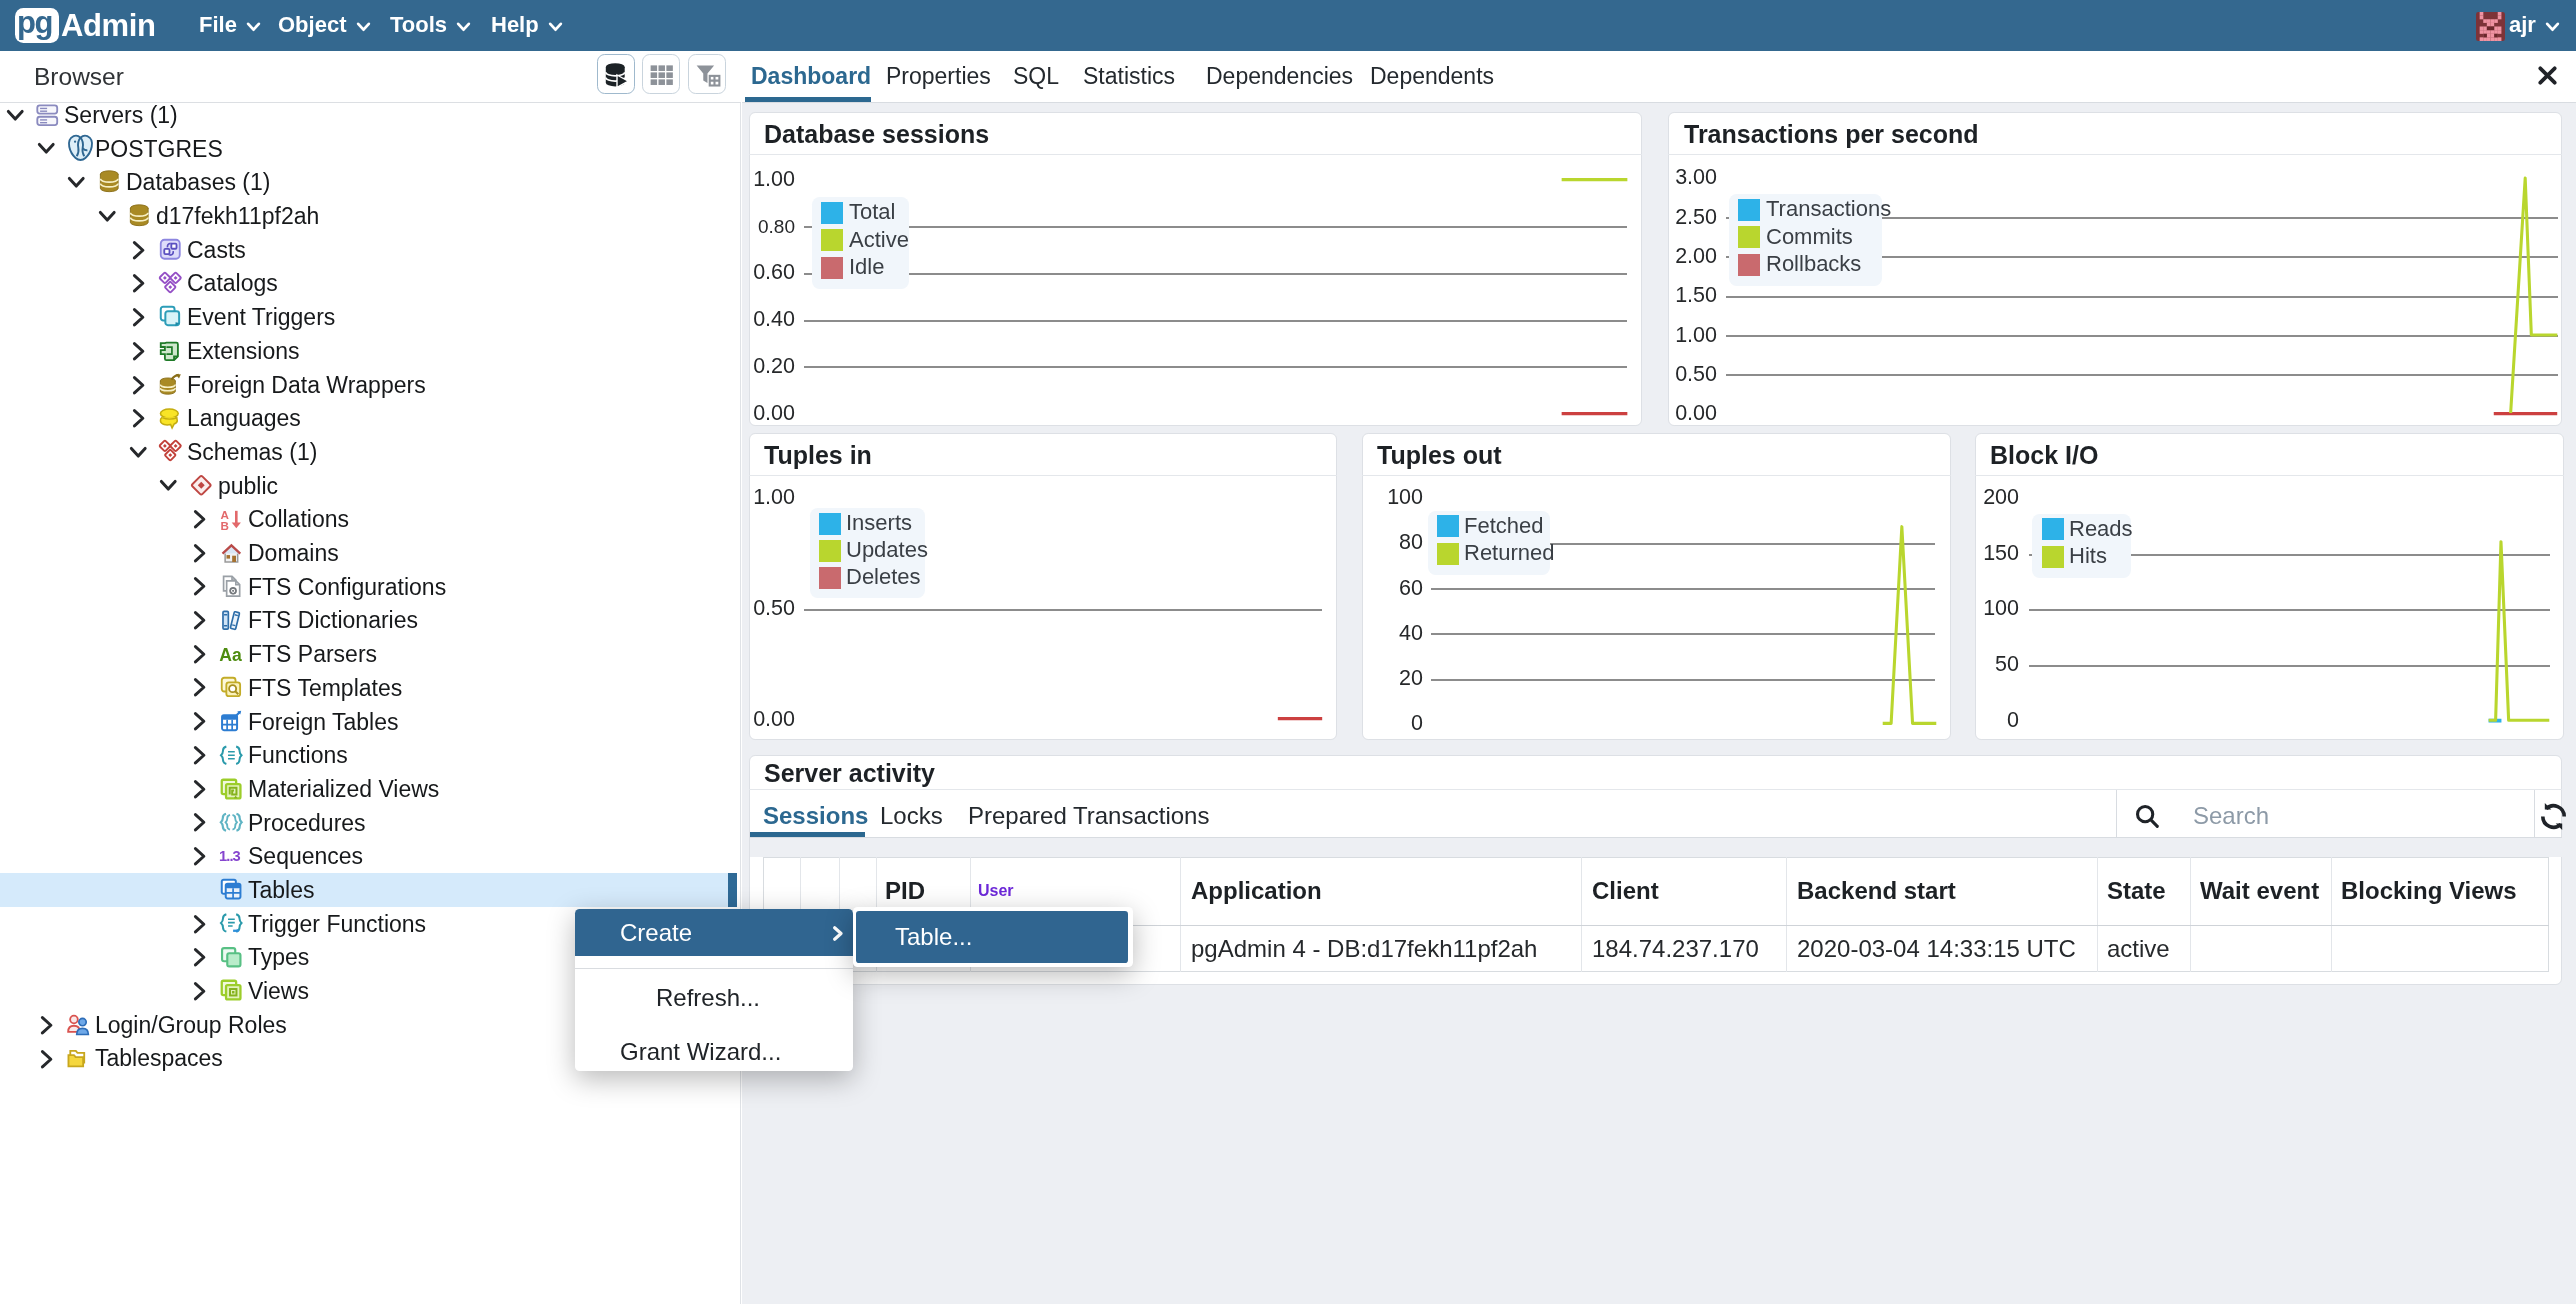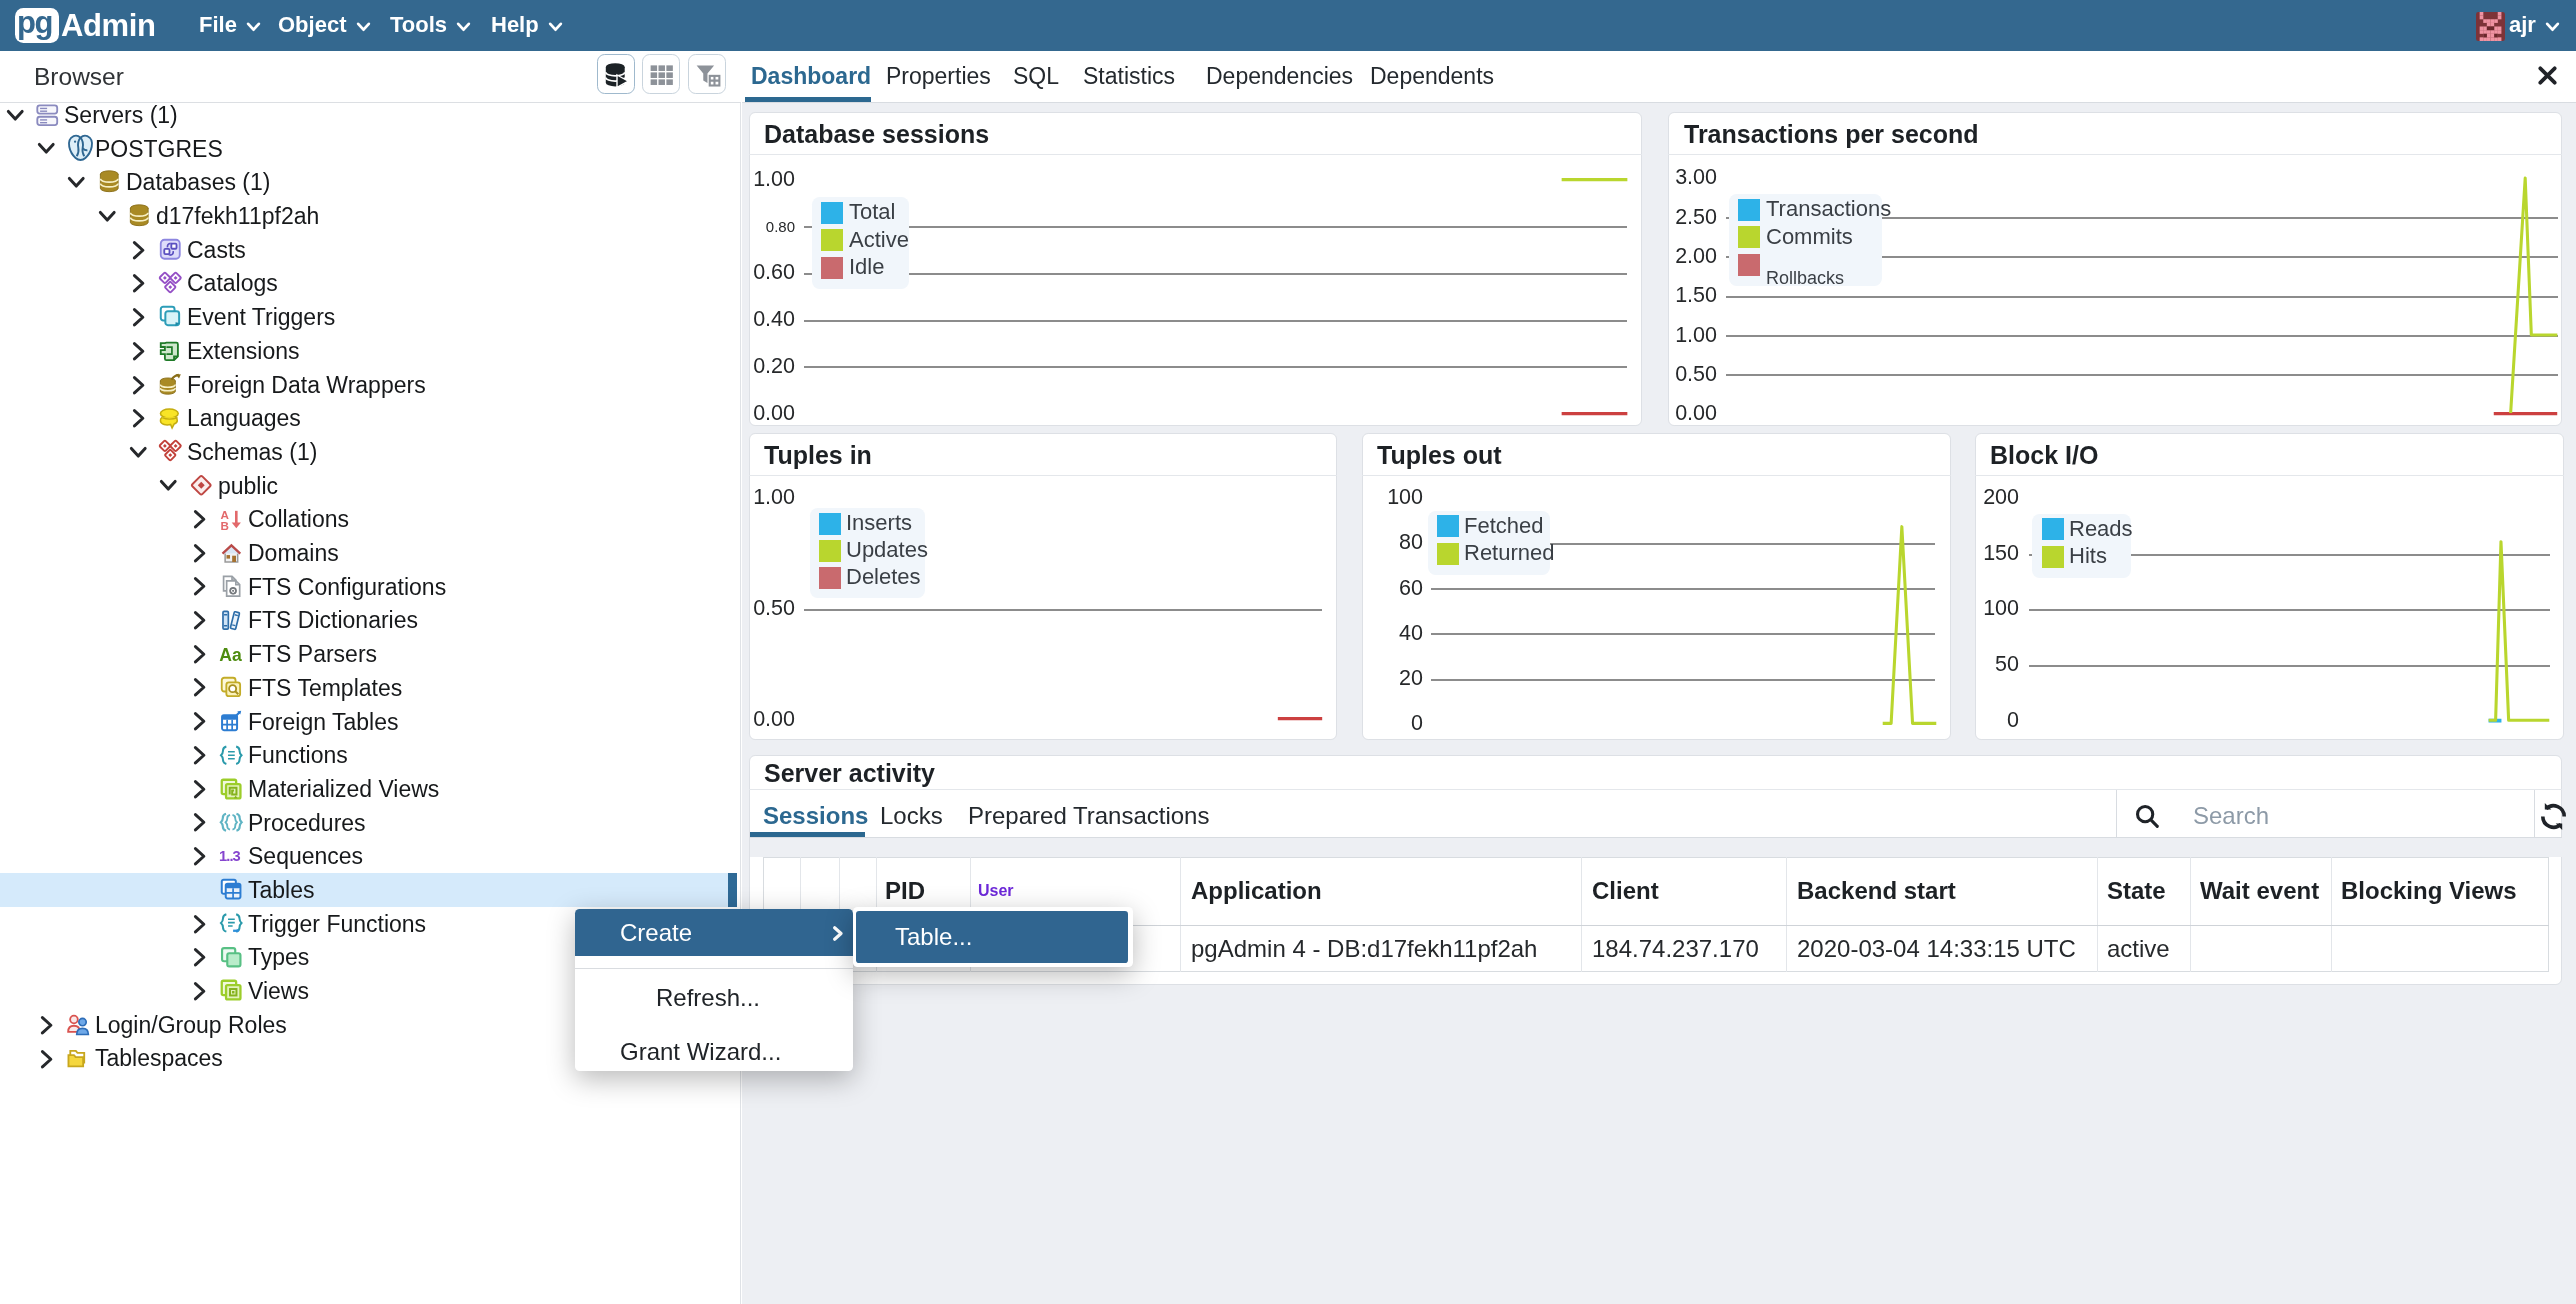--- a/index.html
+++ b/index.html
@@ -407,21 +407,21 @@
 <div style="position:absolute;left:1370px;top:53px;font-size:23px;line-height:46px;color:#24292e;font-weight:400;white-space:nowrap;">Dependents</div>
 <div class="abs" style="left:745px;top:97px;width:126px;height:5.4px;background:#2c6890"></div>
 <svg class="abs" style="left:2536px;top:64px" width="23" height="23" viewBox="0 0 16 16">
     <path d="M3 3 L13 13 M13 3 L3 13" stroke="#202328" stroke-width="2.6" stroke-linecap="round"></path>
   </svg>
 <div class="abs" style="left:742px;top:103px;width:1834px;height:1201px;background:#edeff3"></div>
 <div class="abs" style="left:749px;top:112px;width:893px;height:314px;background:#fff;border:0.8px solid #dde0e5;border-radius:6.1px"></div>
 <div class="abs" style="left:749px;top:112px;width:893px;height:43px;border-bottom:0.8px solid #e4e7eb"></div>
 <div style="position:absolute;left:764px;top:109px;font-size:25px;line-height:51px;color:#1d2125;font-weight:700;white-space:nowrap;">Database sessions</div>
 <div style="position:absolute;right:1781px;top:158px;font-size:21.5px;line-height:43px;color:#26282a;white-space:nowrap">1.00</div>
-<div style="position:absolute;right:1781px;top:205px;font-size:15px;line-height:43px;color:#26282a;white-space:nowrap">0.80</div>
+<div style="position:absolute;right:1781px;top:205px;font-size:19px;line-height:43px;color:#26282a;white-space:nowrap">0.80</div>
 <div style="position:absolute;right:1781px;top:251px;font-size:21.5px;line-height:43px;color:#26282a;white-space:nowrap">0.60</div>
 <div style="position:absolute;right:1781px;top:298px;font-size:21.5px;line-height:43px;color:#26282a;white-space:nowrap">0.40</div>
 <div style="position:absolute;right:1781px;top:345px;font-size:21.5px;line-height:43px;color:#26282a;white-space:nowrap">0.20</div>
 <div style="position:absolute;right:1781px;top:392px;font-size:21.5px;line-height:43px;color:#26282a;white-space:nowrap">0.00</div>
 <div class="abs" style="left:804px;top:226px;width:823px;height:1.5px;background:#8c8c8c"></div>
 <div class="abs" style="left:804px;top:273px;width:823px;height:1.5px;background:#8c8c8c"></div>
 <div class="abs" style="left:804px;top:320px;width:823px;height:1.5px;background:#8c8c8c"></div>
 <div class="abs" style="left:804px;top:366px;width:823px;height:1.5px;background:#8c8c8c"></div>
 <svg class="abs" style="left:1554px;top:172px" width="81" height="15.3" viewBox="0 0 106 20">
     <polyline points="10,10 96,10" fill="none" stroke="#b9d62e" stroke-width="4" stroke-linejoin="round"></polyline>
@@ -456,21 +456,21 @@
   </svg>
 <svg class="abs" style="left:2503px;top:170px" width="62" height="251" viewBox="0 0 81 327">
     <polyline points="10,317 29,10 37,215 71,215" fill="none" stroke="#b9d62e" stroke-width="4" stroke-linejoin="round"></polyline>
   </svg>
 <div class="abs" style="left:1729px;top:194px;width:153px;height:92px;background:#f1f6fb;border-radius:7.7px"></div>
 <div class="abs" style="left:1738px;top:199px;width:21.5px;height:21.5px;background:#2db2e8"></div>
 <div style="position:absolute;left:1766px;top:187px;font-size:22px;line-height:44px;color:#3a3f45;font-weight:400;white-space:nowrap;">Transactions</div>
 <div class="abs" style="left:1738px;top:226px;width:21.5px;height:21.5px;background:#b9d62e"></div>
 <div style="position:absolute;left:1766px;top:215px;font-size:22px;line-height:44px;color:#3a3f45;font-weight:400;white-space:nowrap;">Commits</div>
 <div class="abs" style="left:1738px;top:254px;width:21.5px;height:21.5px;background:#c96a6e"></div>
-<div style="position:absolute;left:1766px;top:256px;font-size:18px;line-height:44px;color:#3a3f45;font-weight:400;white-space:nowrap;">Rollbacks</div>
+<div style="position:absolute;left:1766px;top:242px;font-size:22px;line-height:44px;color:#3a3f45;font-weight:400;white-space:nowrap;">Rollbacks</div>
 <div class="abs" style="left:749px;top:433px;width:588px;height:307px;background:#fff;border:0.8px solid #dde0e5;border-radius:6.1px"></div>
 <div class="abs" style="left:749px;top:433px;width:588px;height:43px;border-bottom:0.8px solid #e4e7eb"></div>
 <div style="position:absolute;left:764px;top:430px;font-size:25px;line-height:51px;color:#1d2125;font-weight:700;white-space:nowrap;">Tuples in</div>
 <div style="position:absolute;right:1781px;top:476px;font-size:21.5px;line-height:43px;color:#26282a;white-space:nowrap">1.00</div>
 <div style="position:absolute;right:1781px;top:587px;font-size:21.5px;line-height:43px;color:#26282a;white-space:nowrap">0.50</div>
 <div style="position:absolute;right:1781px;top:698px;font-size:21.5px;line-height:43px;color:#26282a;white-space:nowrap">0.00</div>
 <div class="abs" style="left:804px;top:609px;width:518px;height:1.5px;background:#8c8c8c"></div>
 <svg class="abs" style="left:1270px;top:711px" width="60" height="15.3" viewBox="0 0 78 20">
     <polyline points="10,10 68,10" fill="none" stroke="#cc4040" stroke-width="4" stroke-linejoin="round"></polyline>
   </svg>

